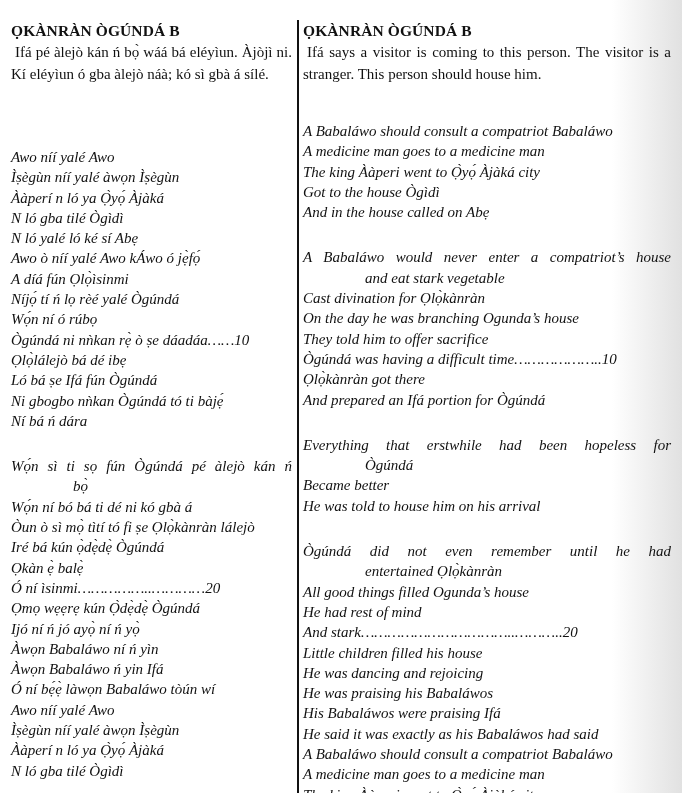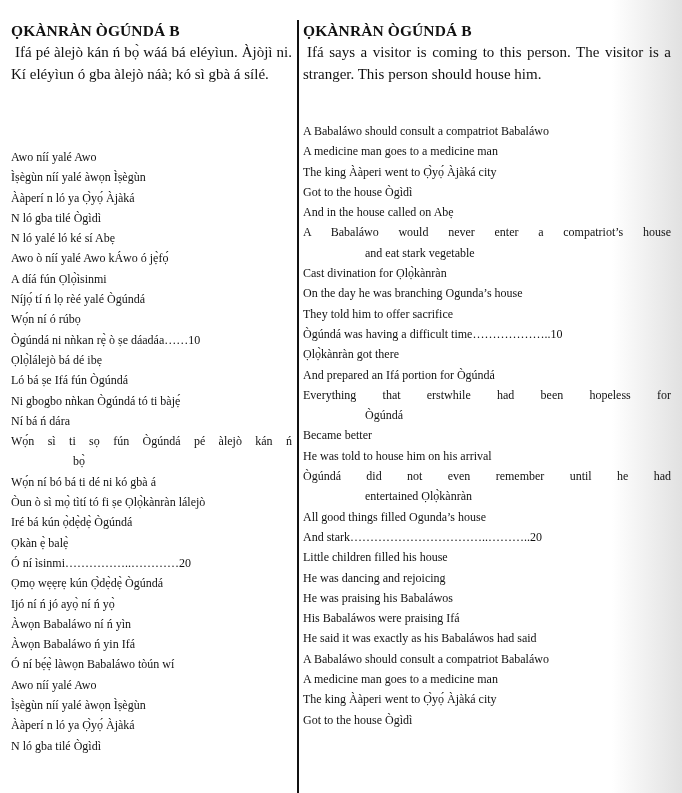--- a/index.html
+++ b/index.html
@@ -61,28 +61,30 @@
       text-indent: 4px;
     }
     .verse {
       position: absolute;
       left: 0;
       right: 0;
     }
     .left-verse { top: 127px; }
     .right-verse { top: 101px; }
     .line {
-      font-size: 12px;
+      font-size: 15px;
       line-height: 20.3px;
       white-space: nowrap;
+      font-style: italic;
     }
     .line.wrap {
       white-space: normal;
       text-align: justify;
       text-align-last: left;
+      margin-top: 25px;
     }
     .line.wrap .cont {
       display: block;
       padding-left: 62px;
       text-align: left;
     }
     .line.wrap .first {
       display: block;
       text-align: justify;
       text-align-last: justify;
@@ -156,20 +158,21 @@
         <span class="first">Everything that erstwhile had been hopeless for</span>
         <span class="cont">Ògúndá</span>
       </div>
       <div class="line">Became better</div>
       <div class="line">He was told to house him on his arrival</div>
       <div class="line wrap">
         <span class="first">Ògúndá did not even remember until he had</span>
         <span class="cont">entertained Ọlọ̀kànràn</span>
       </div>
       <div class="line">All good things filled Ogunda’s house</div>
+      <div class="line">He had rest of mind</div>
       <div class="line">And stark……………………………..………..20</div>
       <div class="line">Little children filled his house</div>
       <div class="line">He was dancing and rejoicing</div>
       <div class="line">He was praising his Babaláwos</div>
       <div class="line">His Babaláwos were praising Ifá</div>
       <div class="line">He said it was exactly as his Babaláwos had said</div>
       <div class="line">A Babaláwo should consult a compatriot Babaláwo</div>
       <div class="line">A medicine man goes to a medicine man</div>
       <div class="line">The king Ààperi went to Ọ̀yọ́ Àjàká city</div>
       <div class="line">Got to the house Ògìdì</div>

